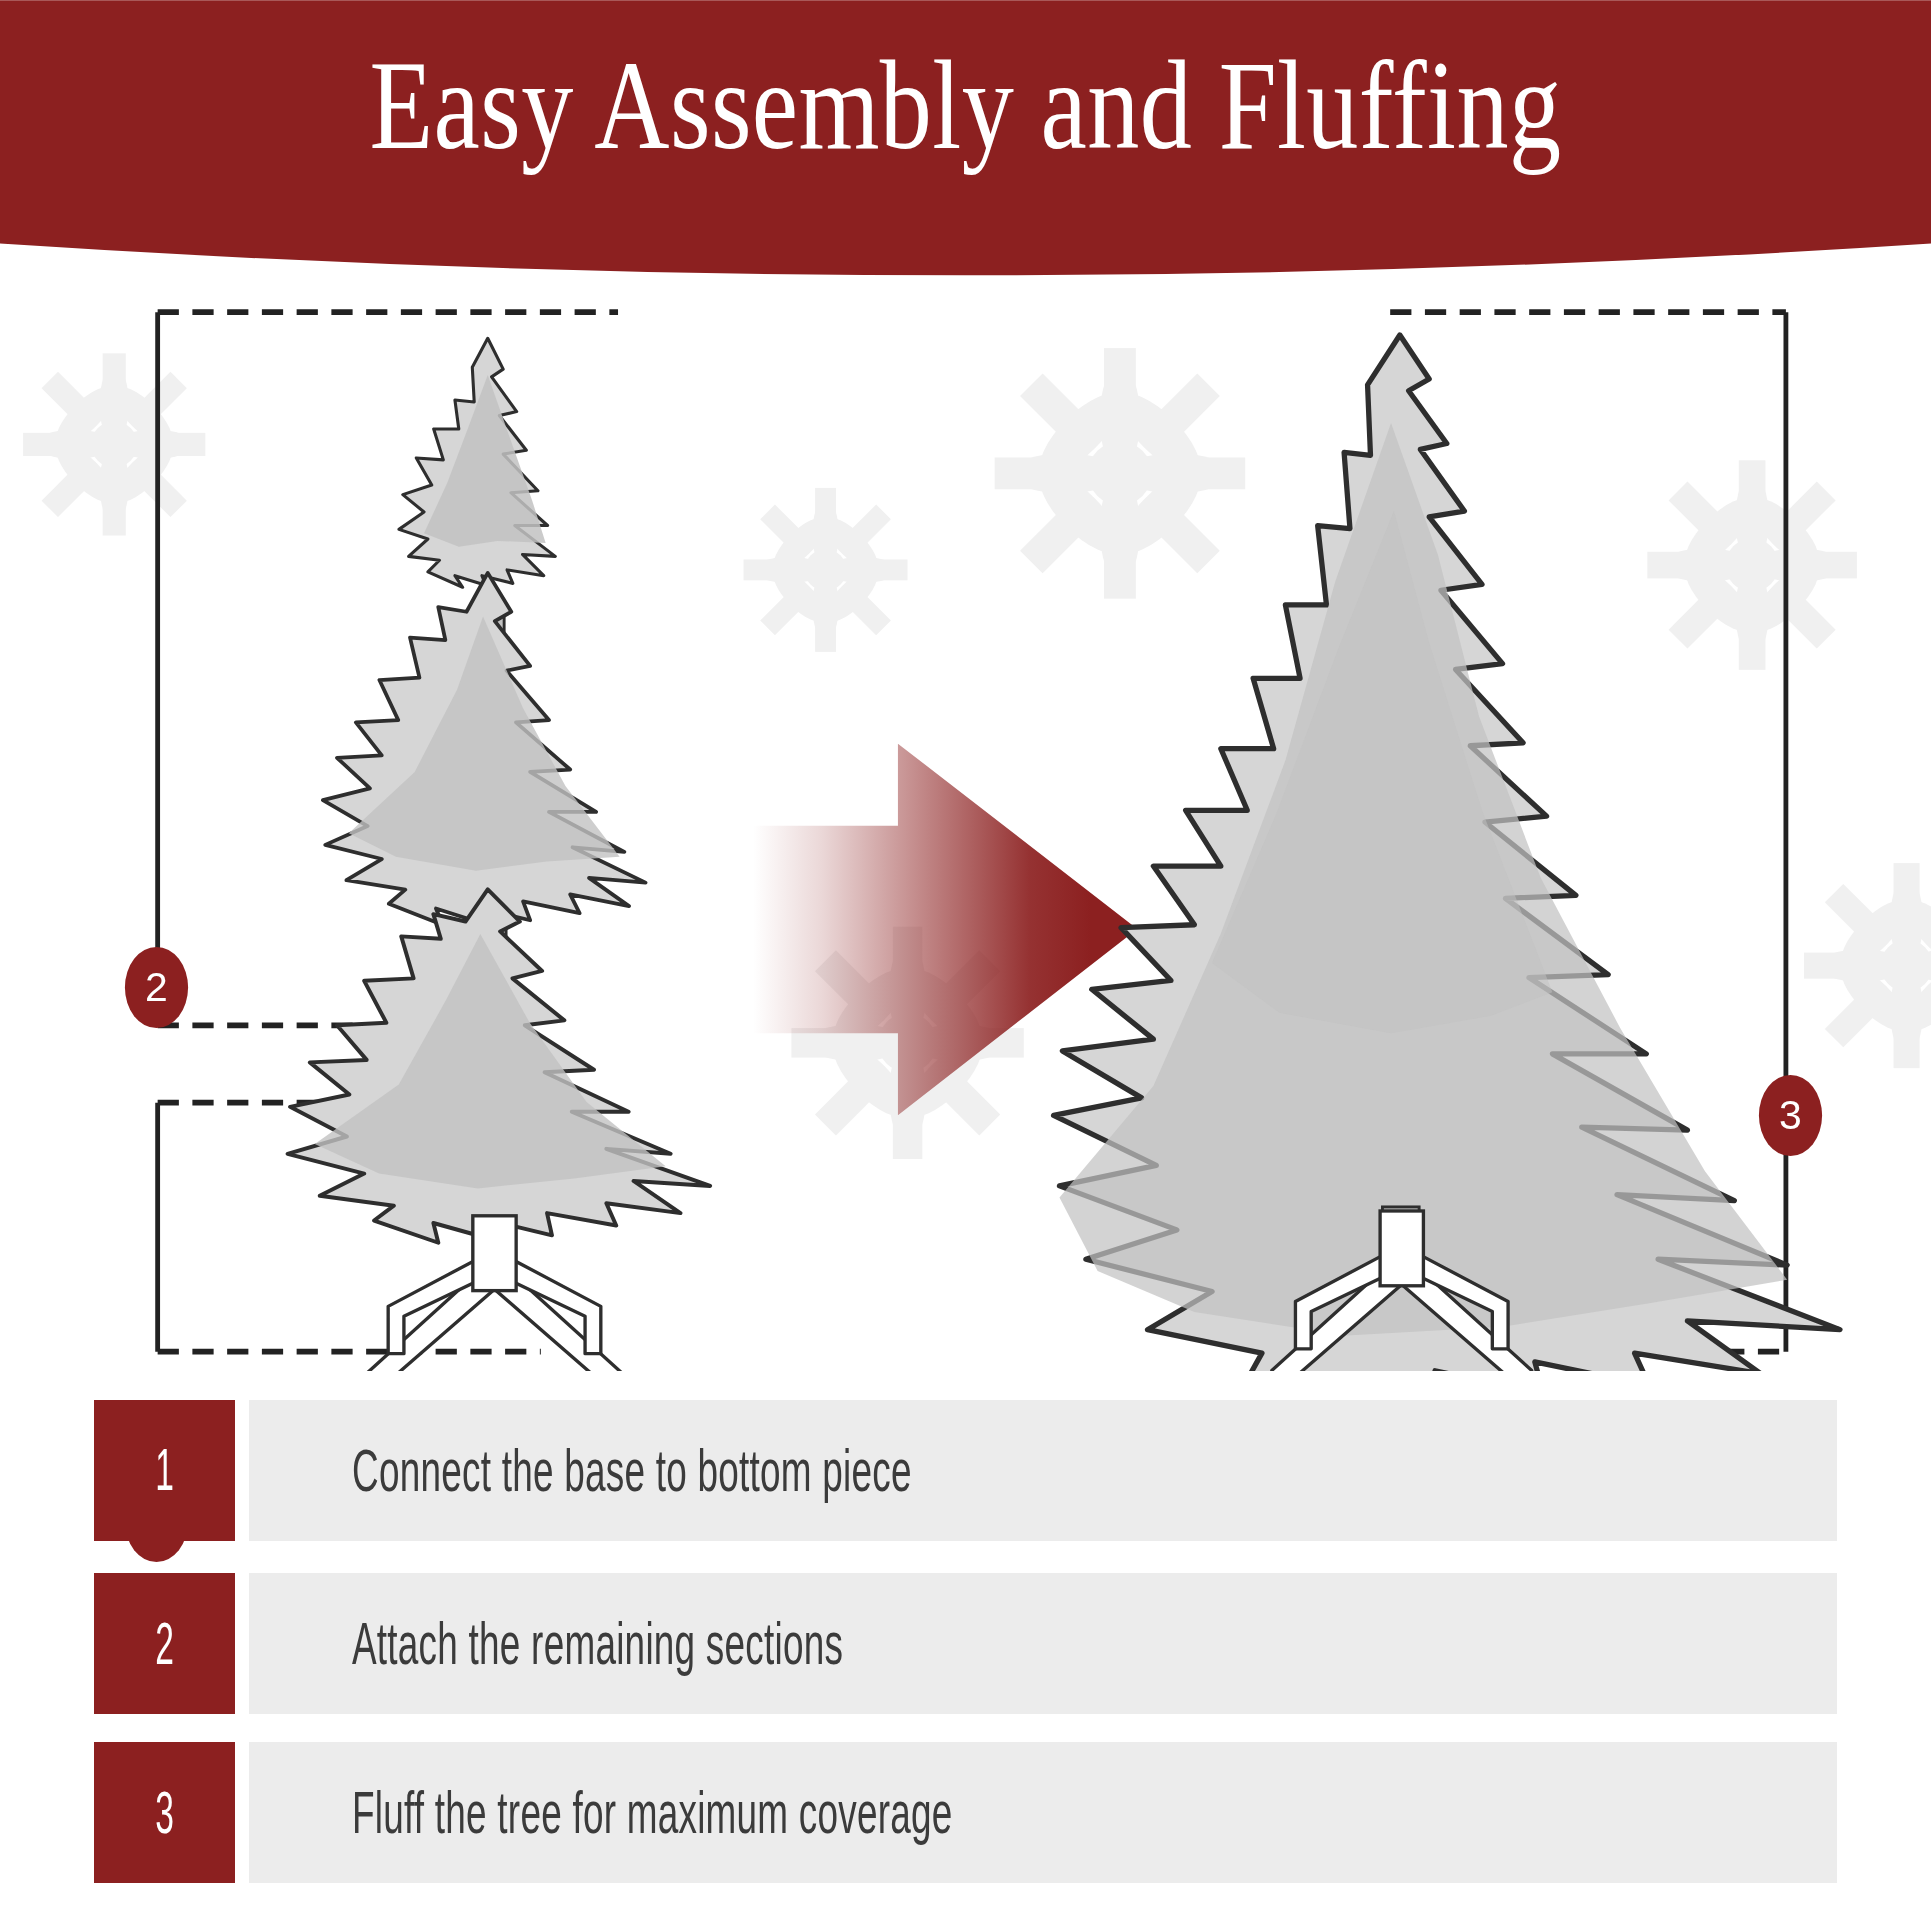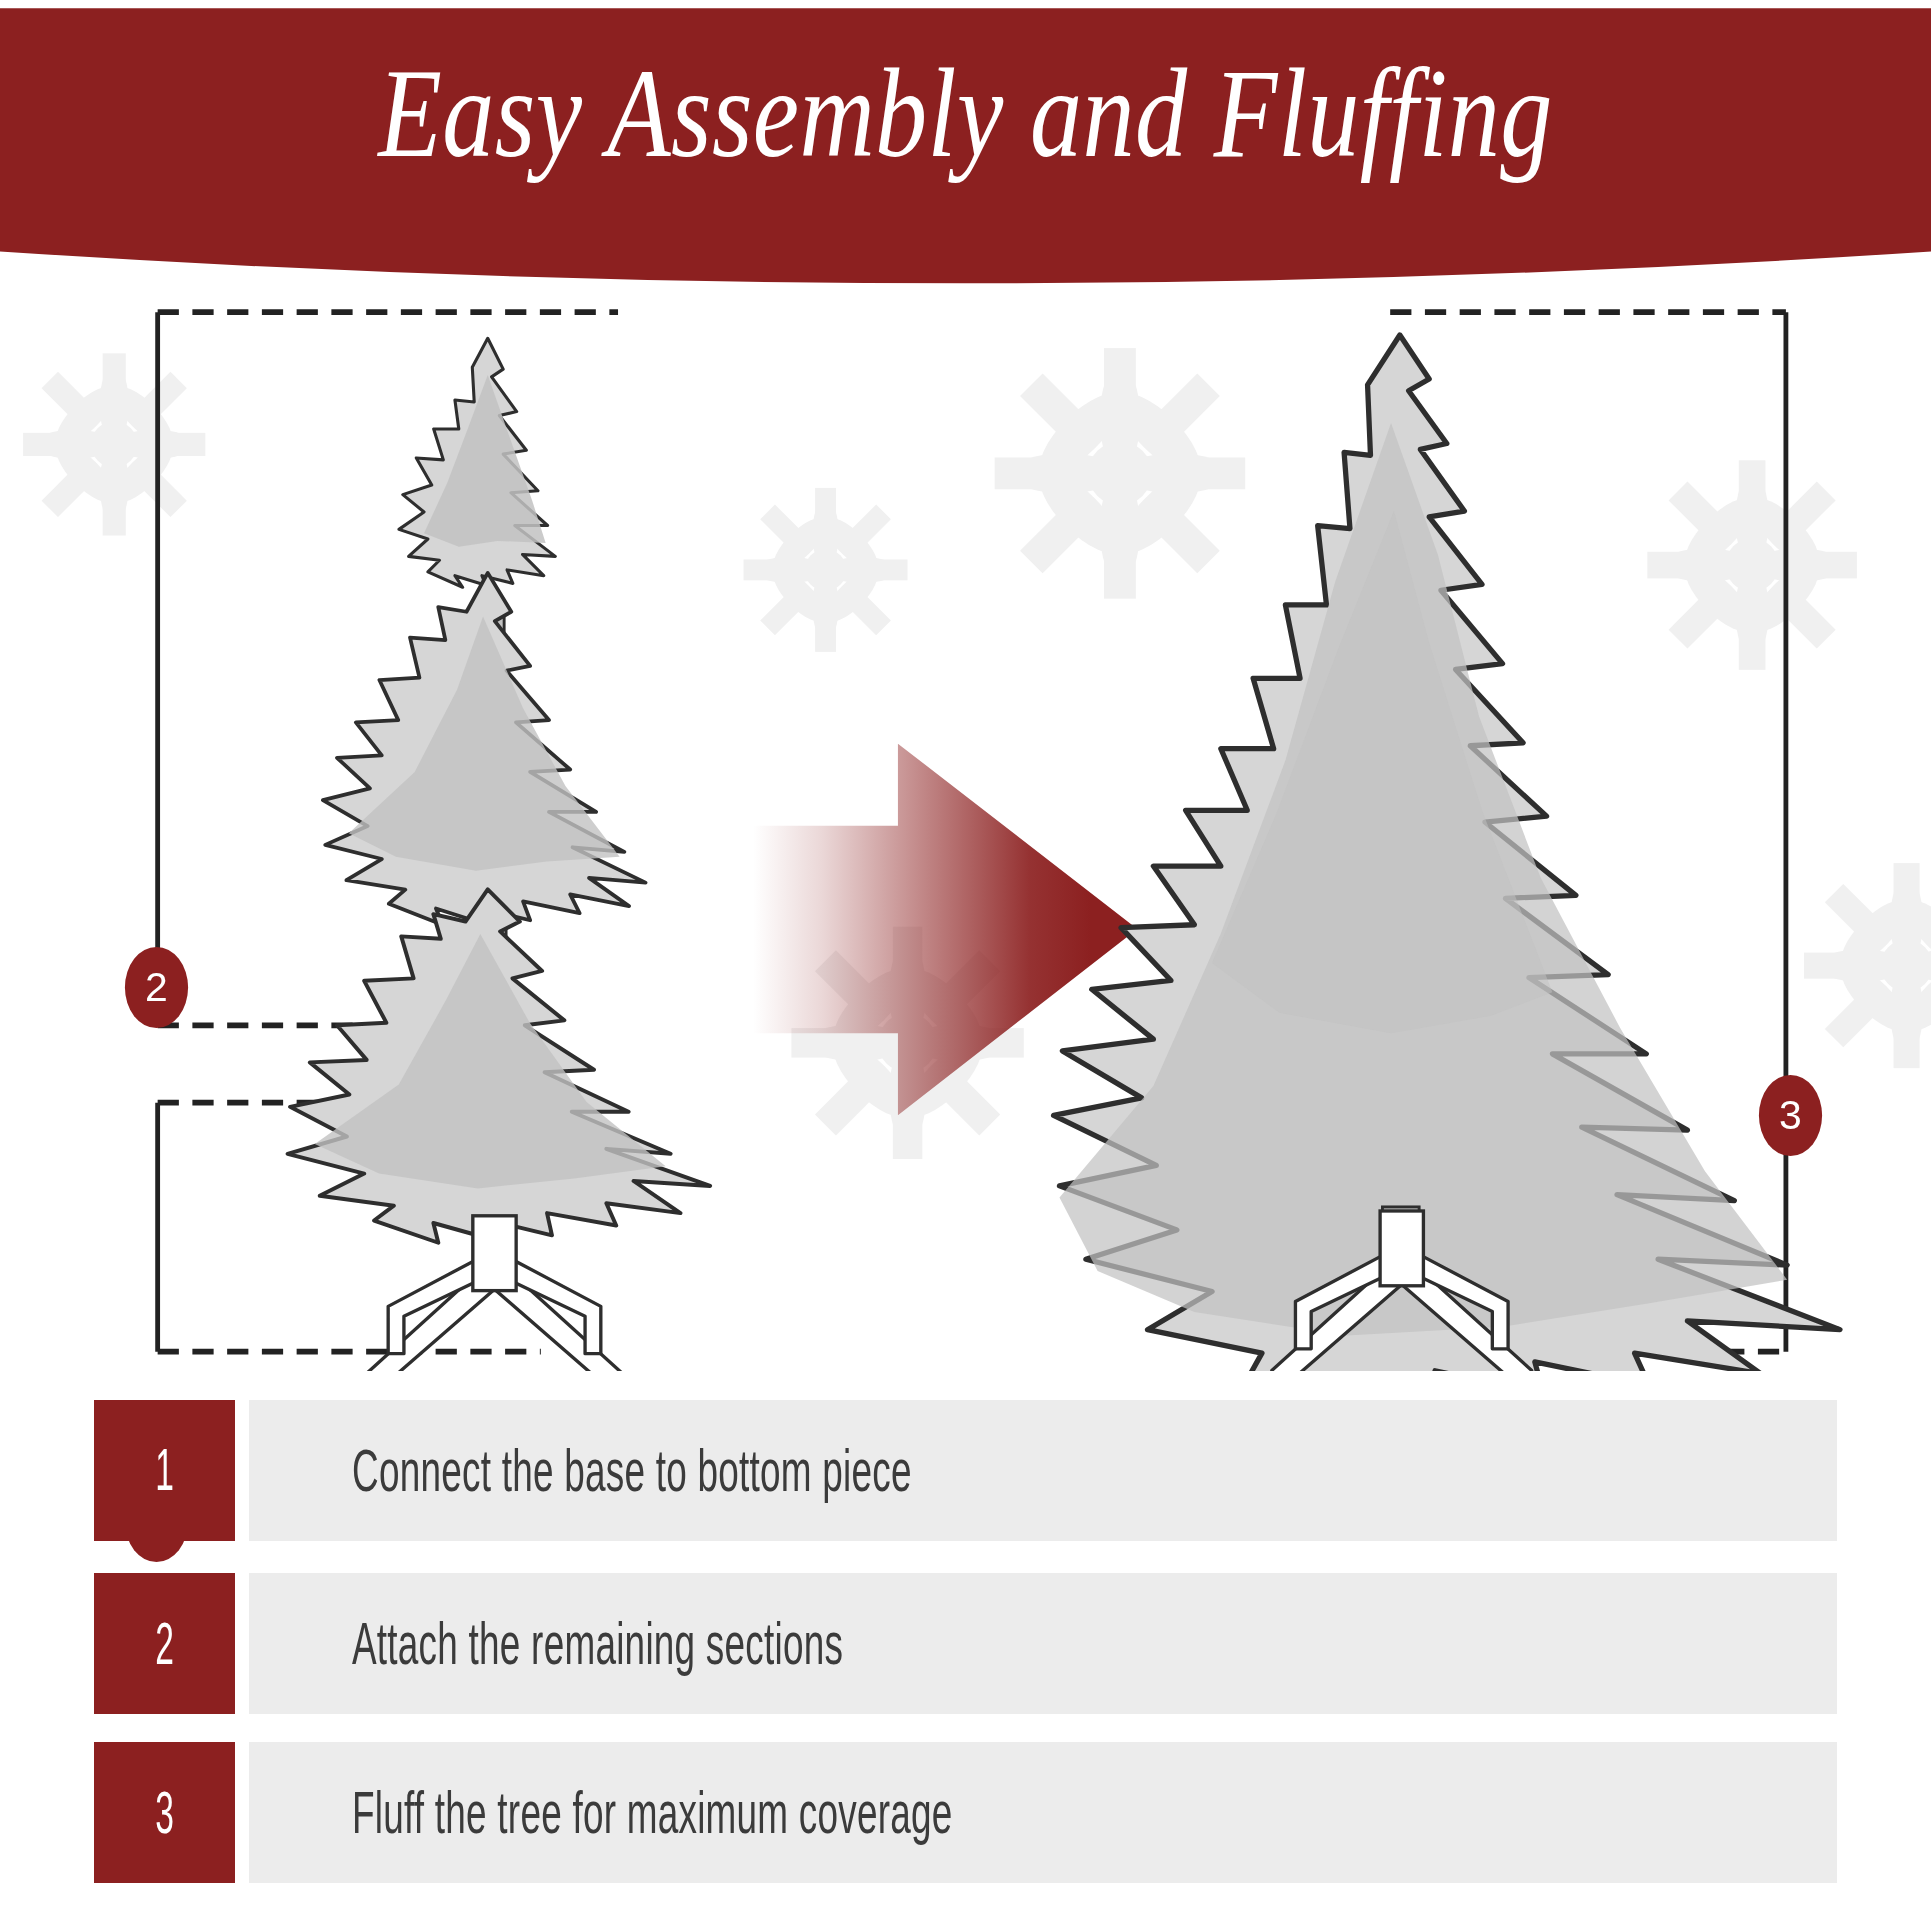--- a/index.html
+++ b/index.html
@@ -6,21 +6,21 @@
   body{
     width:1931px;height:1931px;
     background:#ffffff;
     font-family:"Liberation Sans", sans-serif;
     overflow:hidden;
     position:relative;
   }
   #page{position:relative;width:1931px;height:1931px;background:#fff;overflow:hidden;}
 
   
-  .header-wrap{position:absolute;left:0;top:8px;width:1931px;height:290px;overflow:hidden;font-style:italic;}
+  .header-wrap{position:absolute;left:0;top:0;width:1931px;height:290px;overflow:hidden;}
   .header-svg{position:absolute;left:0;top:0;}
   .header-title{
     position:absolute;left:0;top:42px;width:1931px;
     text-align:center;
     font-family:"Liberation Serif", serif;
     font-size:127px;
     line-height:1.0;
     letter-spacing:0.5px;
     color:#ffffff;
     font-weight:400;

